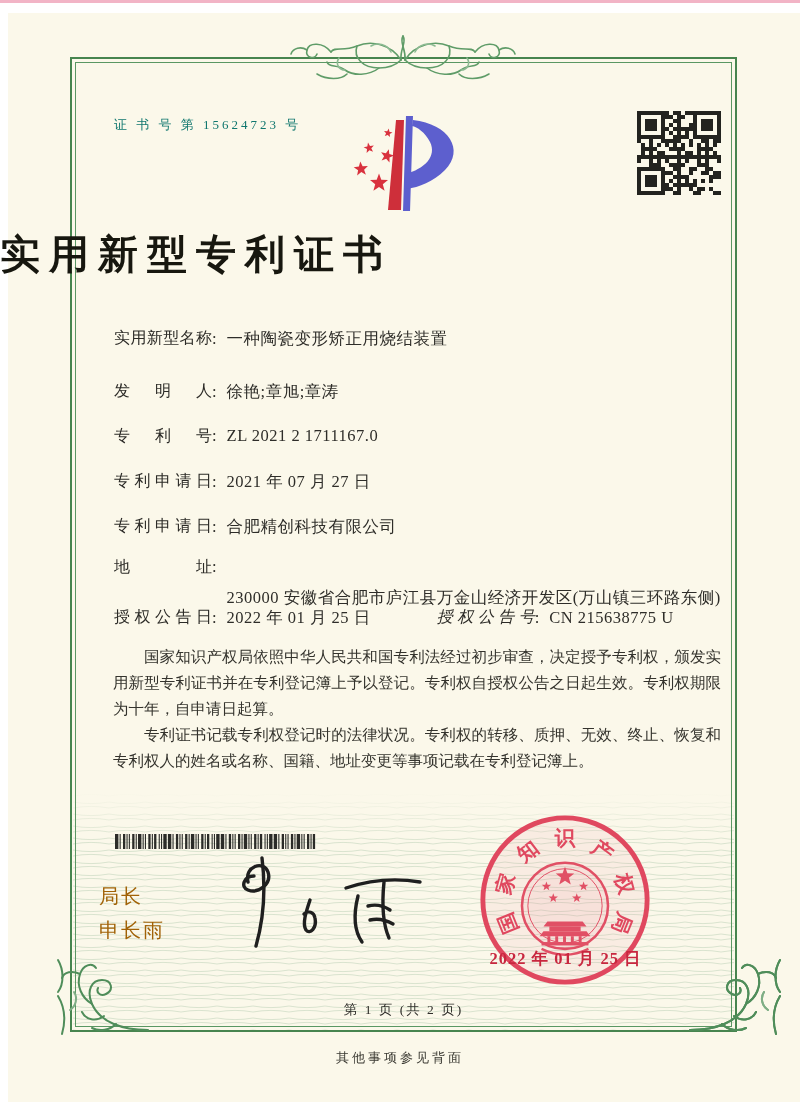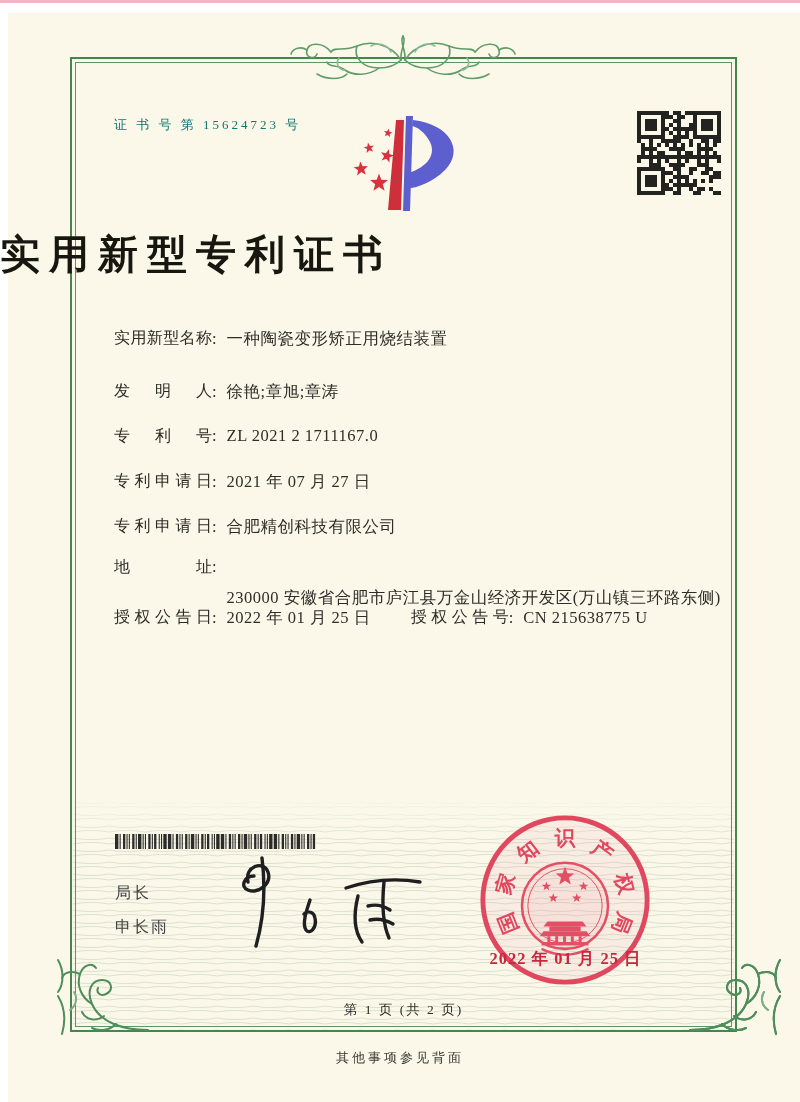--- a/index.html
+++ b/index.html
@@ -19,26 +19,26 @@
   .logo{position:absolute;left:333px;top:110px;width:142px;height:107px;}
   .qr{position:absolute;left:637px;top:111px;width:84px;height:84px;}
   .title{position:absolute;left:0;top:227px;width:800px;text-align:left;
          font-size:40px;font-weight:600;letter-spacing:9px;color:#17170f;}
   .frow{position:absolute;left:114px;font-size:16.5px;white-space:nowrap;}
   .frow .lbl{display:inline-block;width:98px;text-align:justify;text-align-last:justify;
              font-size:16px;color:#2c2b27;vertical-align:top;}
   .frow .colon{margin-right:10px;color:#2c2b27;}
   .frow .val{color:#2e2d29;letter-spacing:.5px;}
   .frow .val-wrap{display:inline-block;width:500px;white-space:normal;vertical-align:top;line-height:25px;margin-top:28px;}
-  .grant2{margin-left:40px;}
+  .grant2{margin-left:66px;font-style:italic;}
   .paras{position:absolute;left:113px;top:644px;width:608px;font-size:15.5px;line-height:26px;
          color:#34332d;text-align:justify;}
   .paras p{margin:0;text-indent:2em;}
   .barcode{position:absolute;left:115px;top:834px;width:202px;height:15px;}
-  .signer{position:absolute;left:115px;font-size:16px;letter-spacing:2px;color:#404040;}
+  .signer{position:absolute;left:99px;font-size:20px;letter-spacing:2px;color:#a16207;}
   .sig{position:absolute;left:218px;top:848px;width:225px;height:108px;}
   .seal{position:absolute;left:477px;top:812px;width:176px;height:176px;}
   .seal-date{position:absolute;left:473px;top:948px;width:185px;text-align:center;
              font-size:16.5px;font-weight:600;letter-spacing:1px;color:#c8273f;}
   .pageinfo{position:absolute;left:70px;top:1001px;width:667px;text-align:center;
             font-size:13.5px;letter-spacing:2px;color:#2f2e2a;}
   .backnote{position:absolute;left:0;top:1049px;width:800px;text-align:center;
             font-size:13px;letter-spacing:3px;color:#3a3932;}
   .ornament-top{position:absolute;left:283px;top:34px;width:240px;height:48px;}
   .corner{position:absolute;width:100px;height:88px;}
@@ -435,20 +435,24 @@
   <div class="frow" style="top:516px">
     <span class="lbl">专利申请日</span><span class="colon">:</span><span class="val">合肥精创科技有限公司</span>
   </div>
   <div class="frow" style="top:557px">
     <span class="lbl">地址</span><span class="colon">:</span><span class="val val-wrap">230000 安徽省合肥市庐江县万金山经济开发区(万山镇三环路东侧)</span>
   </div>
   <div class="frow" style="top:607px">
     <span class="lbl">授权公告日</span><span class="colon">:</span><span class="val">2022 年 01 月 25 日</span><span class="lbl grant2">授权公告号</span><span class="colon">:</span><span class="val">CN 215638775 U</span>
   </div>
 
+  <div class="paras">
+    <p>国家知识产权局依照中华人民共和国专利法经过初步审查，决定授予专利权，颁发实用新型专利证书并在专利登记簿上予以登记。专利权自授权公告之日起生效。专利权期限为十年，自申请日起算。</p>
+    <p>专利证书记载专利权登记时的法律状况。专利权的转移、质押、无效、终止、恢复和专利权人的姓名或名称、国籍、地址变更等事项记载在专利登记簿上。</p>
+  </div>
 
   <svg class="barcode" id="barcode" viewBox="0 0 202 15">
       <rect x="0.0" y="0" width="3.4" height="15" fill="#2b2b28"></rect>
       <rect x="4.6" y="0" width="1.1" height="15" fill="#2b2b28"></rect>
       <rect x="8.0" y="0" width="2.3" height="15" fill="#2b2b28"></rect>
       <rect x="11.5" y="0" width="1.1" height="15" fill="#2b2b28"></rect>
       <rect x="13.8" y="0" width="1.1" height="15" fill="#2b2b28"></rect>
       <rect x="17.2" y="0" width="2.3" height="15" fill="#2b2b28"></rect>
       <rect x="20.7" y="0" width="1.1" height="15" fill="#2b2b28"></rect>
       <rect x="23.0" y="0" width="3.4" height="15" fill="#2b2b28"></rect>

